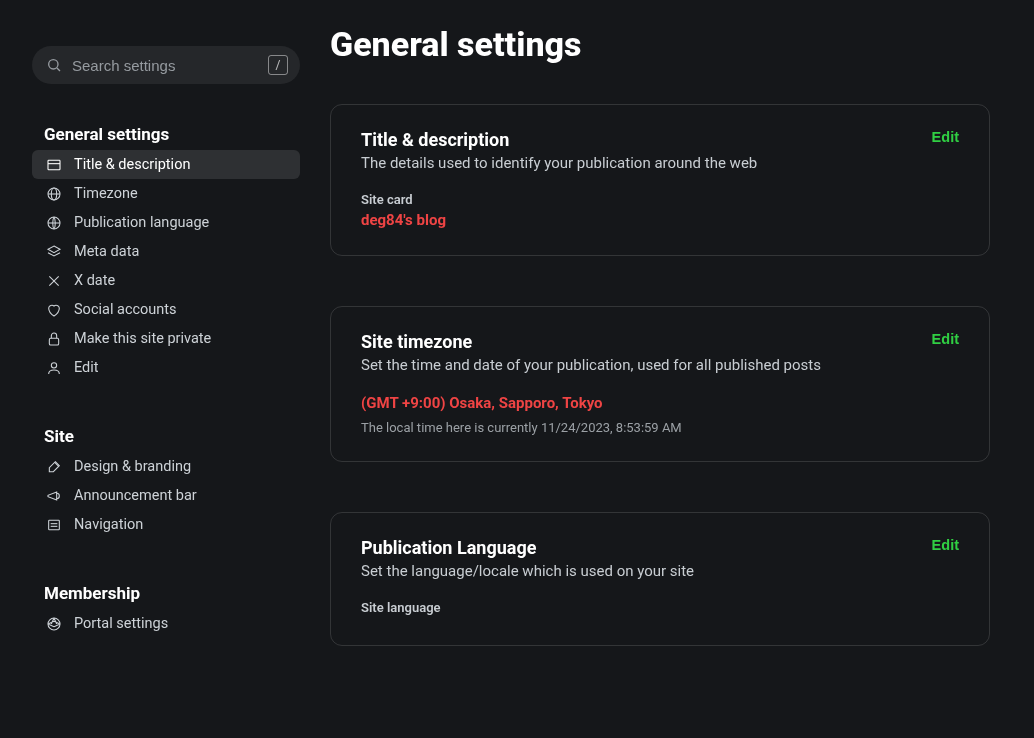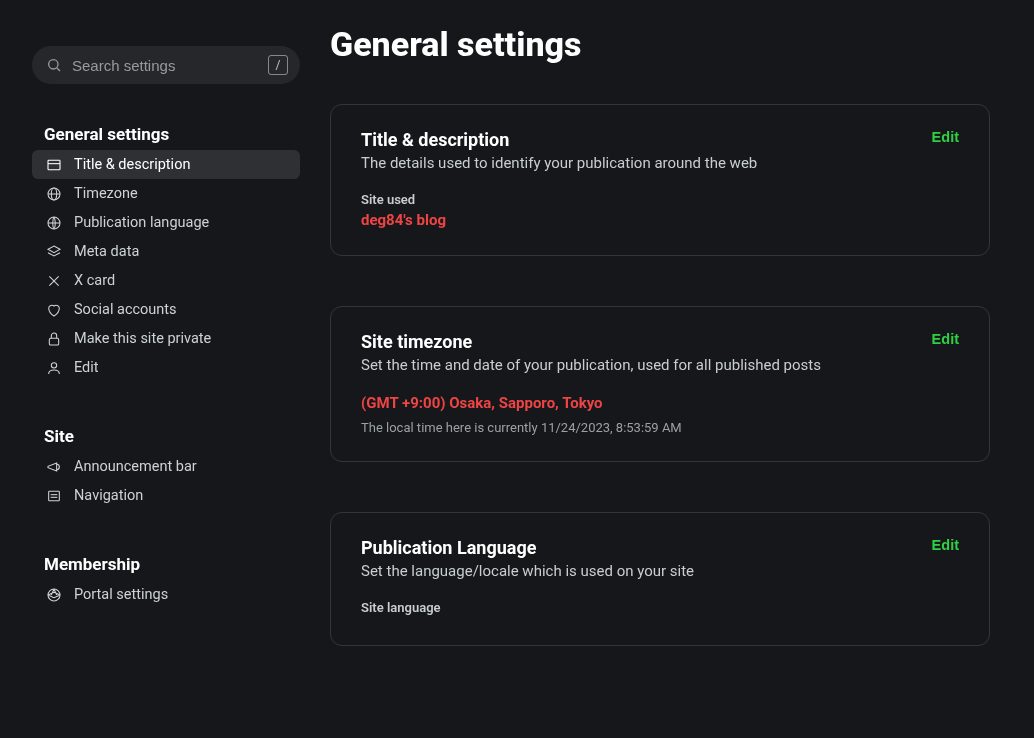--- a/index.html
+++ b/index.html
@@ -200,21 +200,21 @@
           <polygon points="12,3 21,8 12,13 3,8"></polygon>
           <polyline points="3,13 12,18 21,13"></polyline>
         </svg>
       <span>Meta data</span>
     </li>
     <li class="nav-item">
       <svg width="16" height="16" viewBox="0 0 24 24" fill="none" stroke="currentColor" stroke-width="1.6">
           <line x1="5" y1="5" x2="19" y2="19"></line>
           <line x1="19" y1="5" x2="5" y2="19"></line>
         </svg>
-      <span>X card</span>
+      <span>X date</span>
     </li>
     <li class="nav-item">
       <svg width="16" height="16" viewBox="0 0 24 24" fill="none" stroke="currentColor" stroke-width="1.6">
           <path d="M12 21s-8-5-8-12a5 5 0 0 1 8-3 5 5 0 0 1 8 3c0 7-8 12-8 12z"></path>
         </svg>
       <span>Social accounts</span>
     </li>
     <li class="nav-item">
       <svg width="16" height="16" viewBox="0 0 24 24" fill="none" stroke="currentColor" stroke-width="1.6">
           <rect x="5" y="11" width="14" height="10" rx="2"></rect>
@@ -226,20 +226,27 @@
       <svg width="16" height="16" viewBox="0 0 24 24" fill="none" stroke="currentColor" stroke-width="1.6">
           <circle cx="12" cy="8" r="4"></circle>
           <path d="M4 21c0-4 4-6 8-6s8 2 8 6"></path>
         </svg>
       <span>Edit</span>
     </li>
   </ul>
 
   <div class="section-title">Site</div>
   <ul class="nav-list">
+    <li class="nav-item">
+      <svg width="16" height="16" viewBox="0 0 24 24" fill="none" stroke="currentColor" stroke-width="1.6">
+          <path d="M14 4l6 6-9 9H5v-6z"></path>
+          <path d="M13 5l6 6"></path>
+        </svg>
+      <span>Design &amp; branding</span>
+    </li>
     <li class="nav-item">
       <svg width="16" height="16" viewBox="0 0 24 24" fill="none" stroke="currentColor" stroke-width="1.6">
           <path d="M3 11v2l13 5V6z"></path>
           <path d="M16 8a4 4 0 0 1 0 8"></path>
         </svg>
       <span>Announcement bar</span>
     </li>
     <li class="nav-item">
       <svg width="16" height="16" viewBox="0 0 24 24" fill="none" stroke="currentColor" stroke-width="1.6">
           <rect x="4" y="5" width="16" height="14" rx="1"></rect>
@@ -269,21 +276,21 @@
   <div class="card">
     <div class="card-header">
       <div>
         <div class="card-title">Title &amp; description</div>
         <div class="card-subtitle">The details used to identify your publication around the web</div>
       </div>
       <button class="edit-btn">Edit</button>
     </div>
     <div class="field-row">
       <div style="min-width:260px">
-        <div class="field-label">Site used</div>
+        <div class="field-label">Site card</div>
         <div class="field-value">deg84's blog</div>
       </div>
     </div>
   </div>
 
   <div class="card">
     <div class="card-header">
       <div>
         <div class="card-title">Site timezone</div>
         <div class="card-subtitle">Set the time and date of your publication, used for all published posts</div>

